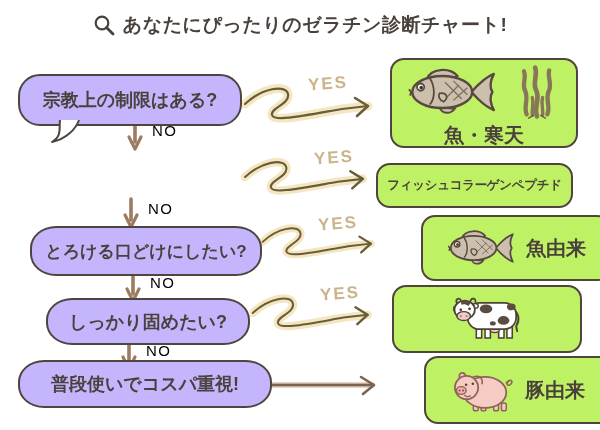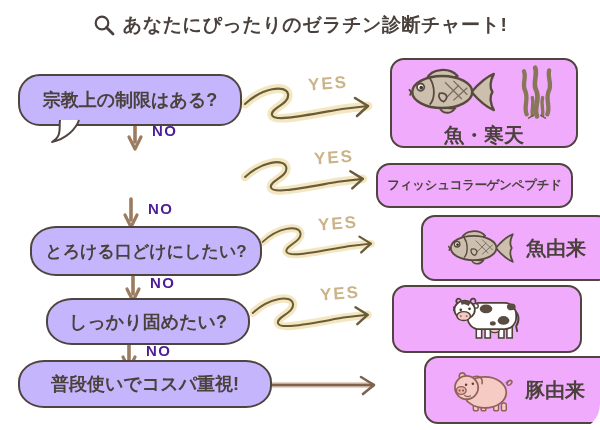--- a/index.html
+++ b/index.html
@@ -1,49 +1,49 @@
 <!DOCTYPE html>
 <html><head>
 <meta charset="utf-8">
 <style>
   html,body{margin:0;padding:0;background:#fff;}
   #page{position:relative;width:600px;height:430px;background:#ffffff;overflow:hidden;
-        font-family:"Liberation Sans","DejaVu Sans",sans-serif;color:#4b413c;border-radius:26px;}
+        font-family:"Liberation Sans","DejaVu Sans",sans-serif;color:#4b413c;}
   
   .title{position:absolute;left:0;top:12px;width:100%;display:flex;justify-content:center;
          align-items:center;gap:8px;}
   .title-text{font-size:19px;font-weight:600;letter-spacing:.5px;white-space:nowrap;}
   
   .qb{position:absolute;display:flex;align-items:center;justify-content:center;
       background:#c4b5fd;border:2px solid #4f443e;border-radius:26px/22px;
       font-size:18px;font-weight:600;white-space:nowrap;z-index:1;}
   .qb1{left:18px;top:74px;width:220px;height:48px;border-radius:22px;}
   .qb2{left:86px;top:156px;width:146px;height:42px;}
   .qb3{left:30px;top:226px;width:228px;height:46px;font-size:17px;}
   .qb4{left:46px;top:298px;width:200px;height:43px;}
   .qb5{left:18px;top:360px;width:250px;height:44px;}
   .tail{position:absolute;left:50px;top:119px;z-index:2;}
   
-  .rbox{position:absolute;background:#f0abfc;border:2px solid #4f443e;border-radius:14px;
+  .rbox{position:absolute;background:#bef264;border:2px solid #4f443e;border-radius:14px;
         display:flex;align-items:center;justify-content:center;}
   .rbox::before{content:'';position:absolute;z-index:-1;left:8px;top:8px;width:100%;height:100%;
         border-radius:16px;background:repeating-linear-gradient(115deg,#cfc1b1 0 2px,transparent 2px 6px);}
   .rb1{left:390px;top:58px;width:188px;height:90px;flex-direction:column;gap:2px;padding-top:4px;box-sizing:border-box;}
   .rb1 .icon-row{display:flex;align-items:flex-end;gap:14px;}
   .rb2{left:376px;top:163px;width:193px;height:41px;}
   .rb3{left:392px;top:215px;width:186px;height:62px;gap:10px;margin-left:29px;}
   .rb4{left:392px;top:285px;width:186px;height:64px;gap:8px;}
   .rb5{left:392px;top:356px;width:186px;height:64px;gap:10px;margin-left:32px;}
   .rlabel{font-size:20px;font-weight:600;white-space:nowrap;}
   .rlabel-sm{font-size:12.5px;font-weight:600;white-space:nowrap;letter-spacing:-0.3px;}
   
   .yes-svg,.no-svg,.straight-svg{position:absolute;}
   .yes-label{position:absolute;font-size:17px;font-weight:700;letter-spacing:2px;
              color:#cbb489;transform:rotate(-4deg);}
-  .no-label{position:absolute;font-size:15px;font-weight:700;letter-spacing:1.5px;color:#4c1d95;}
+  .no-label{position:absolute;font-size:15px;font-weight:400;letter-spacing:1.5px;color:#000000;}
   .a1{left:242px;top:80px;} .yl1{left:308px;top:74px;}
   .a2{left:238px;top:154px;} .yl2{left:314px;top:148px;}
   .a3{left:260px;top:220px;} .yl3{left:318px;top:214px;}
   .a4{left:250px;top:290px;} .yl4{left:320px;top:284px;}
   .a5{left:270px;top:374px;}
   .n1{left:126px;top:119px;} .nl1{left:152px;top:122px;}
   .n2{left:122px;top:197px;} .nl2{left:148px;top:200px;}
   .n3{left:124px;top:271px;} .nl3{left:150px;top:274px;}
   .n4{left:120px;top:339px;} .nl4{left:146px;top:342px;}
 </style>

